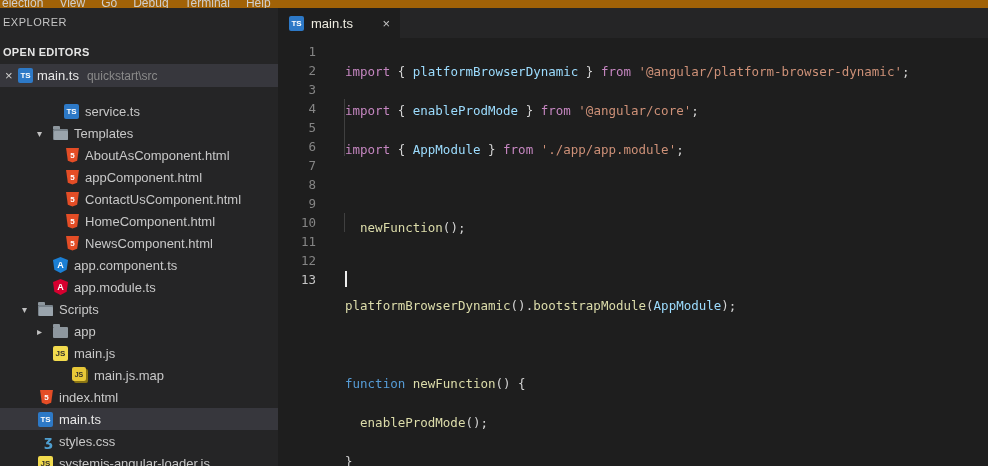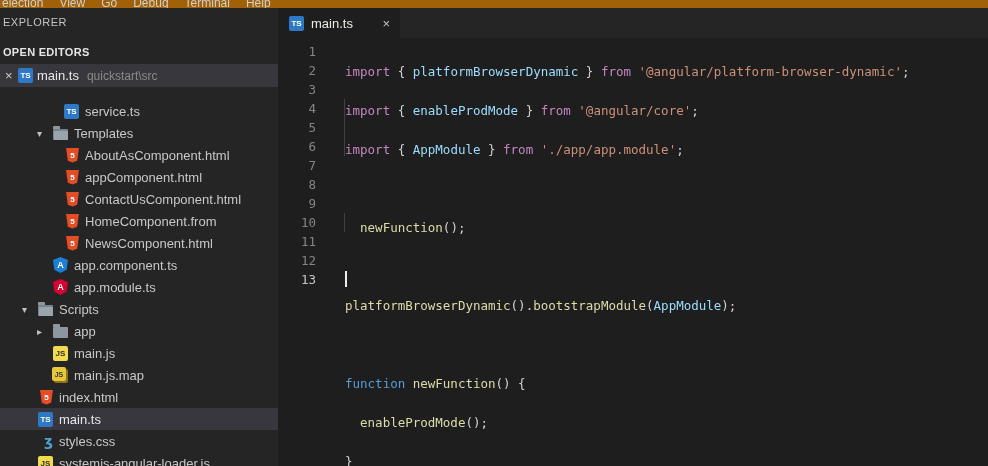--- a/index.html
+++ b/index.html
@@ -147,21 +147,21 @@
         <div class="trow" style="padding-left: 63px;">
           <span class="ficon">
             <span class="i-html">5</span>
           </span>
           <span class="tlabel">ContactUsComponent.html</span>
         </div>
         <div class="trow" style="padding-left: 63px;">
           <span class="ficon">
             <span class="i-html">5</span>
           </span>
-          <span class="tlabel">HomeComponent.from</span>
+          <span class="tlabel">HomeComponent.html</span>
         </div>
         <div class="trow" style="padding-left: 63px;">
           <span class="ficon">
             <span class="i-html">5</span>
           </span>
           <span class="tlabel">NewsComponent.html</span>
         </div>
         <div class="trow" style="padding-left: 52px;">
           <span class="ficon">
             <span class="i-ng-blue">A</span>
@@ -187,21 +187,21 @@
             <span class="i-folder"></span>
           </span>
           <span class="tlabel">app</span>
         </div>
         <div class="trow" style="padding-left: 52px;">
           <span class="ficon">
             <span class="i-js">JS</span>
           </span>
           <span class="tlabel">main.js</span>
         </div>
-        <div class="trow" style="padding-left: 52px;">
+        <div class="trow" style="padding-left: 72px;">
           <span class="ficon">
             <span class="i-jsmap">JS</span>
           </span>
           <span class="tlabel">main.js.map</span>
         </div>
         <div class="trow" style="padding-left: 37px;">
           <span class="ficon">
             <span class="i-html">5</span>
           </span>
           <span class="tlabel">index.html</span>

